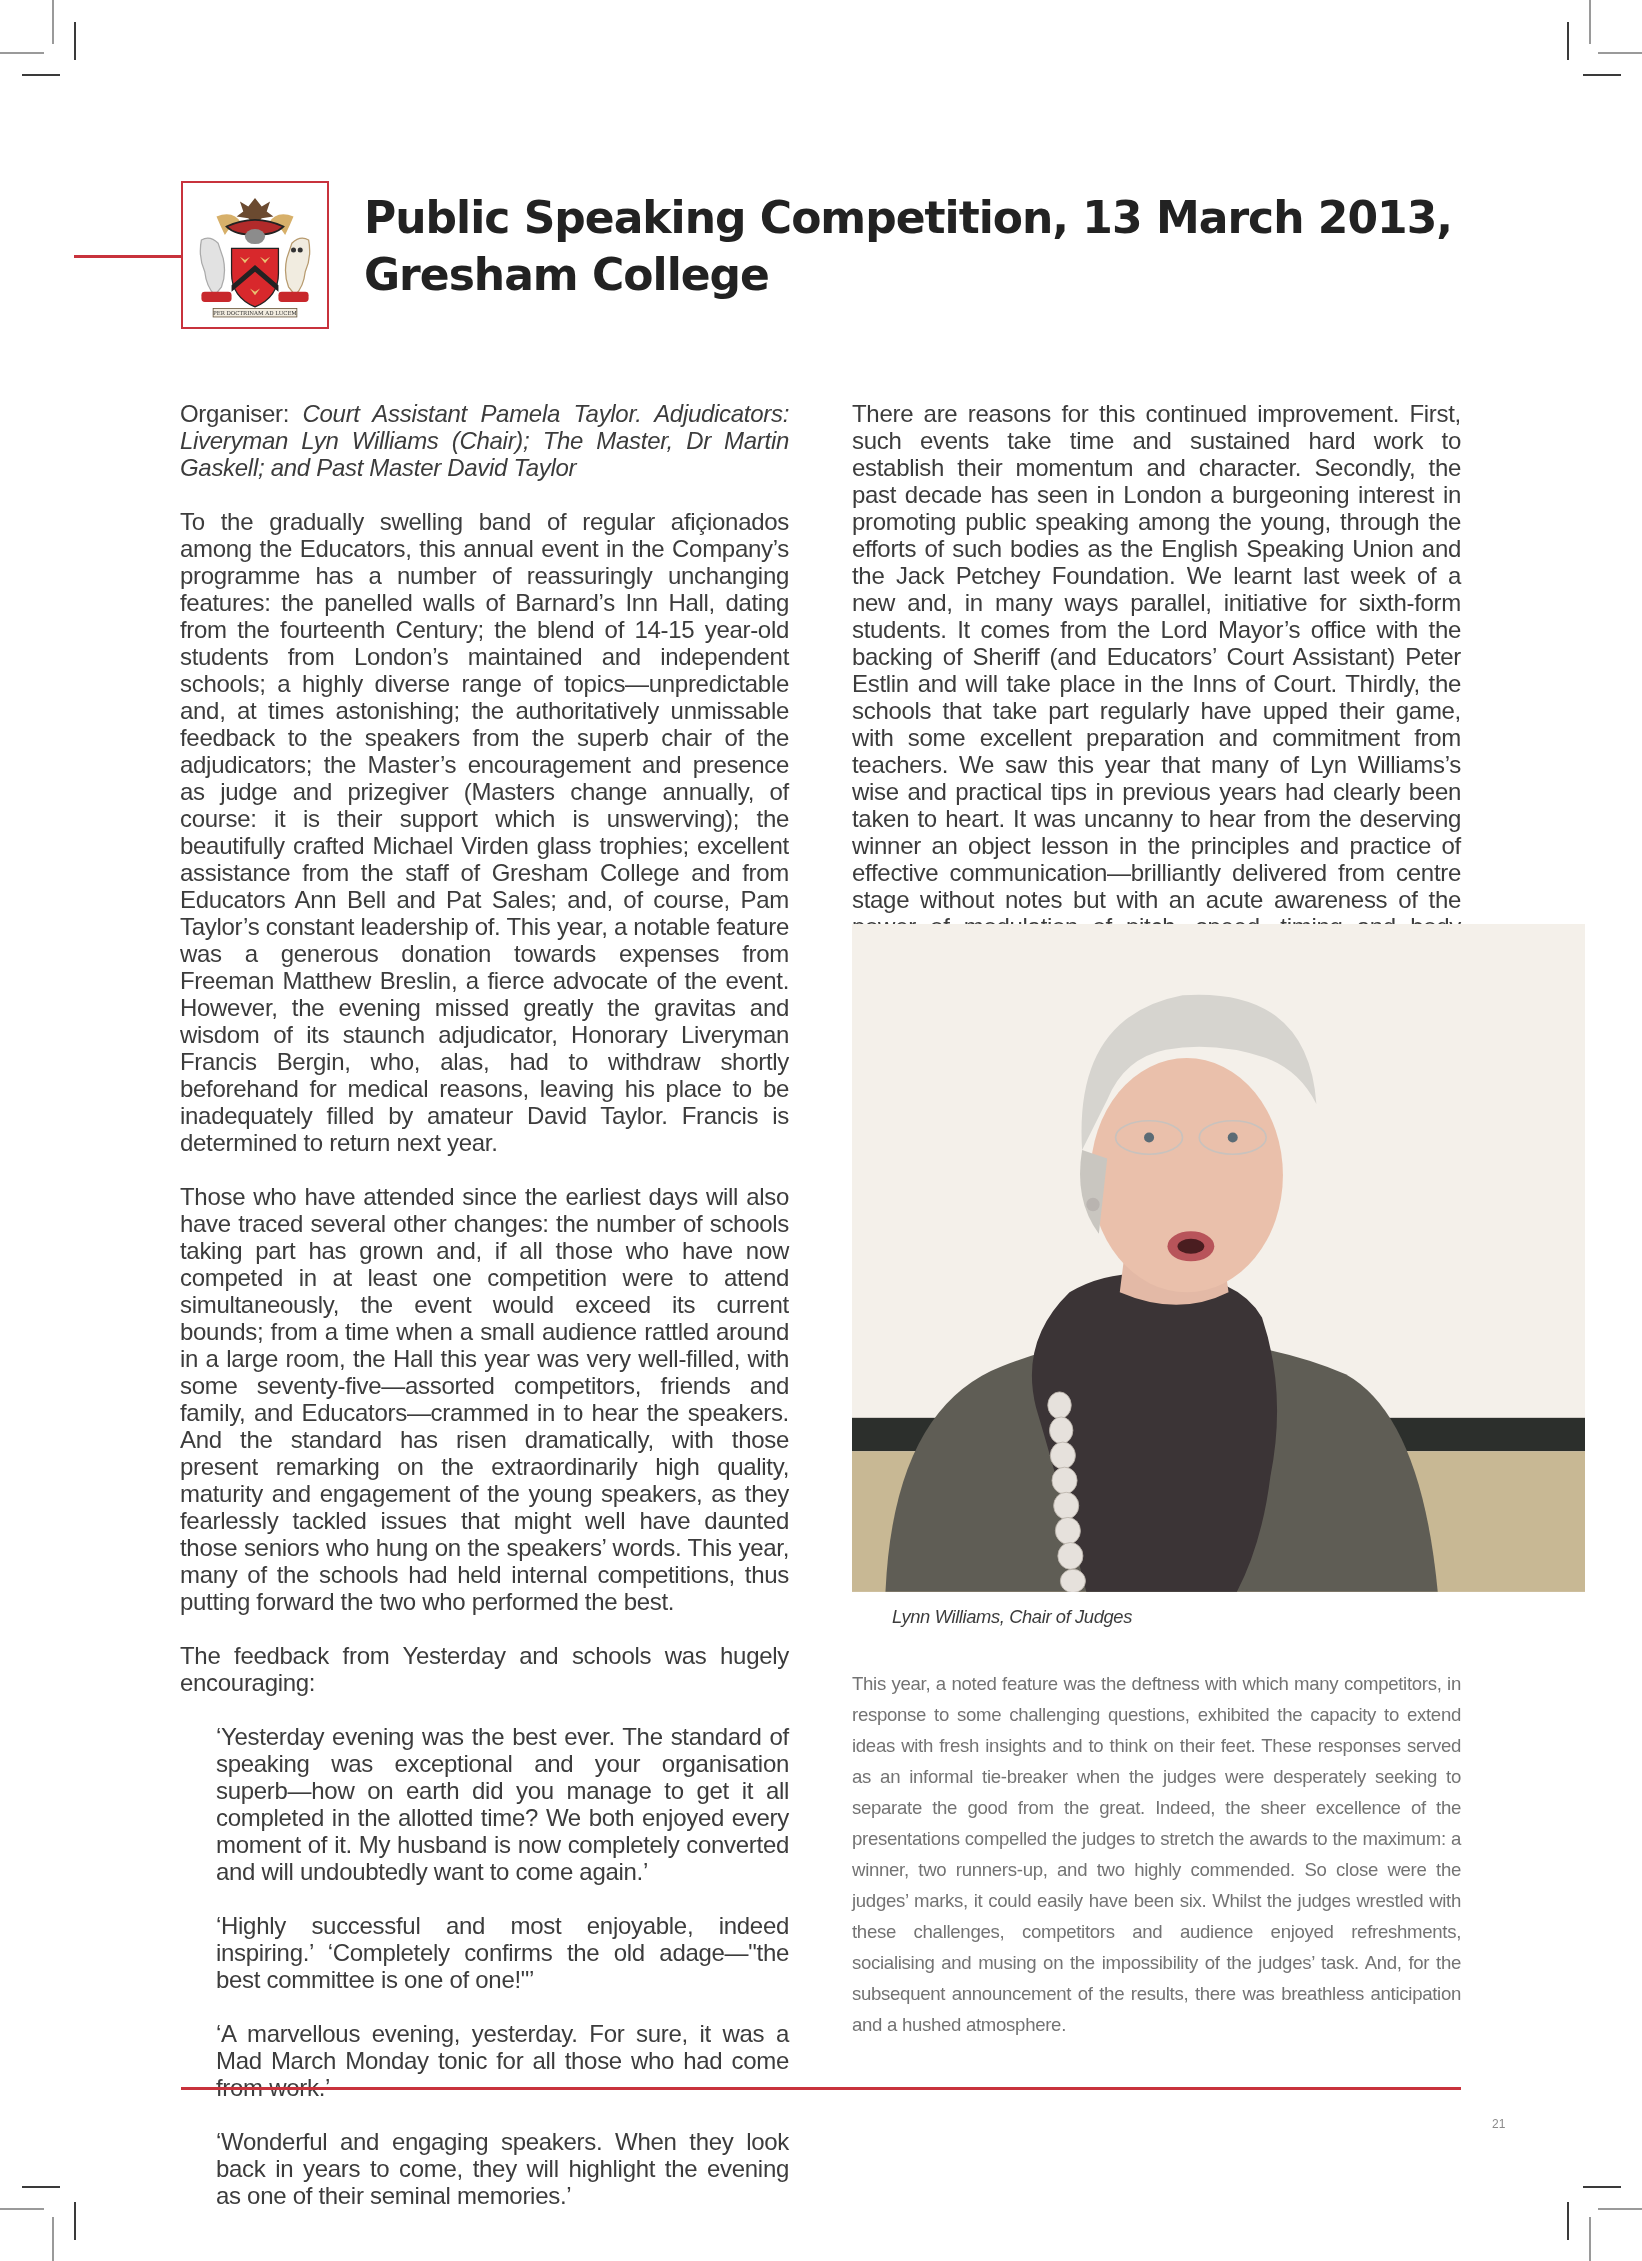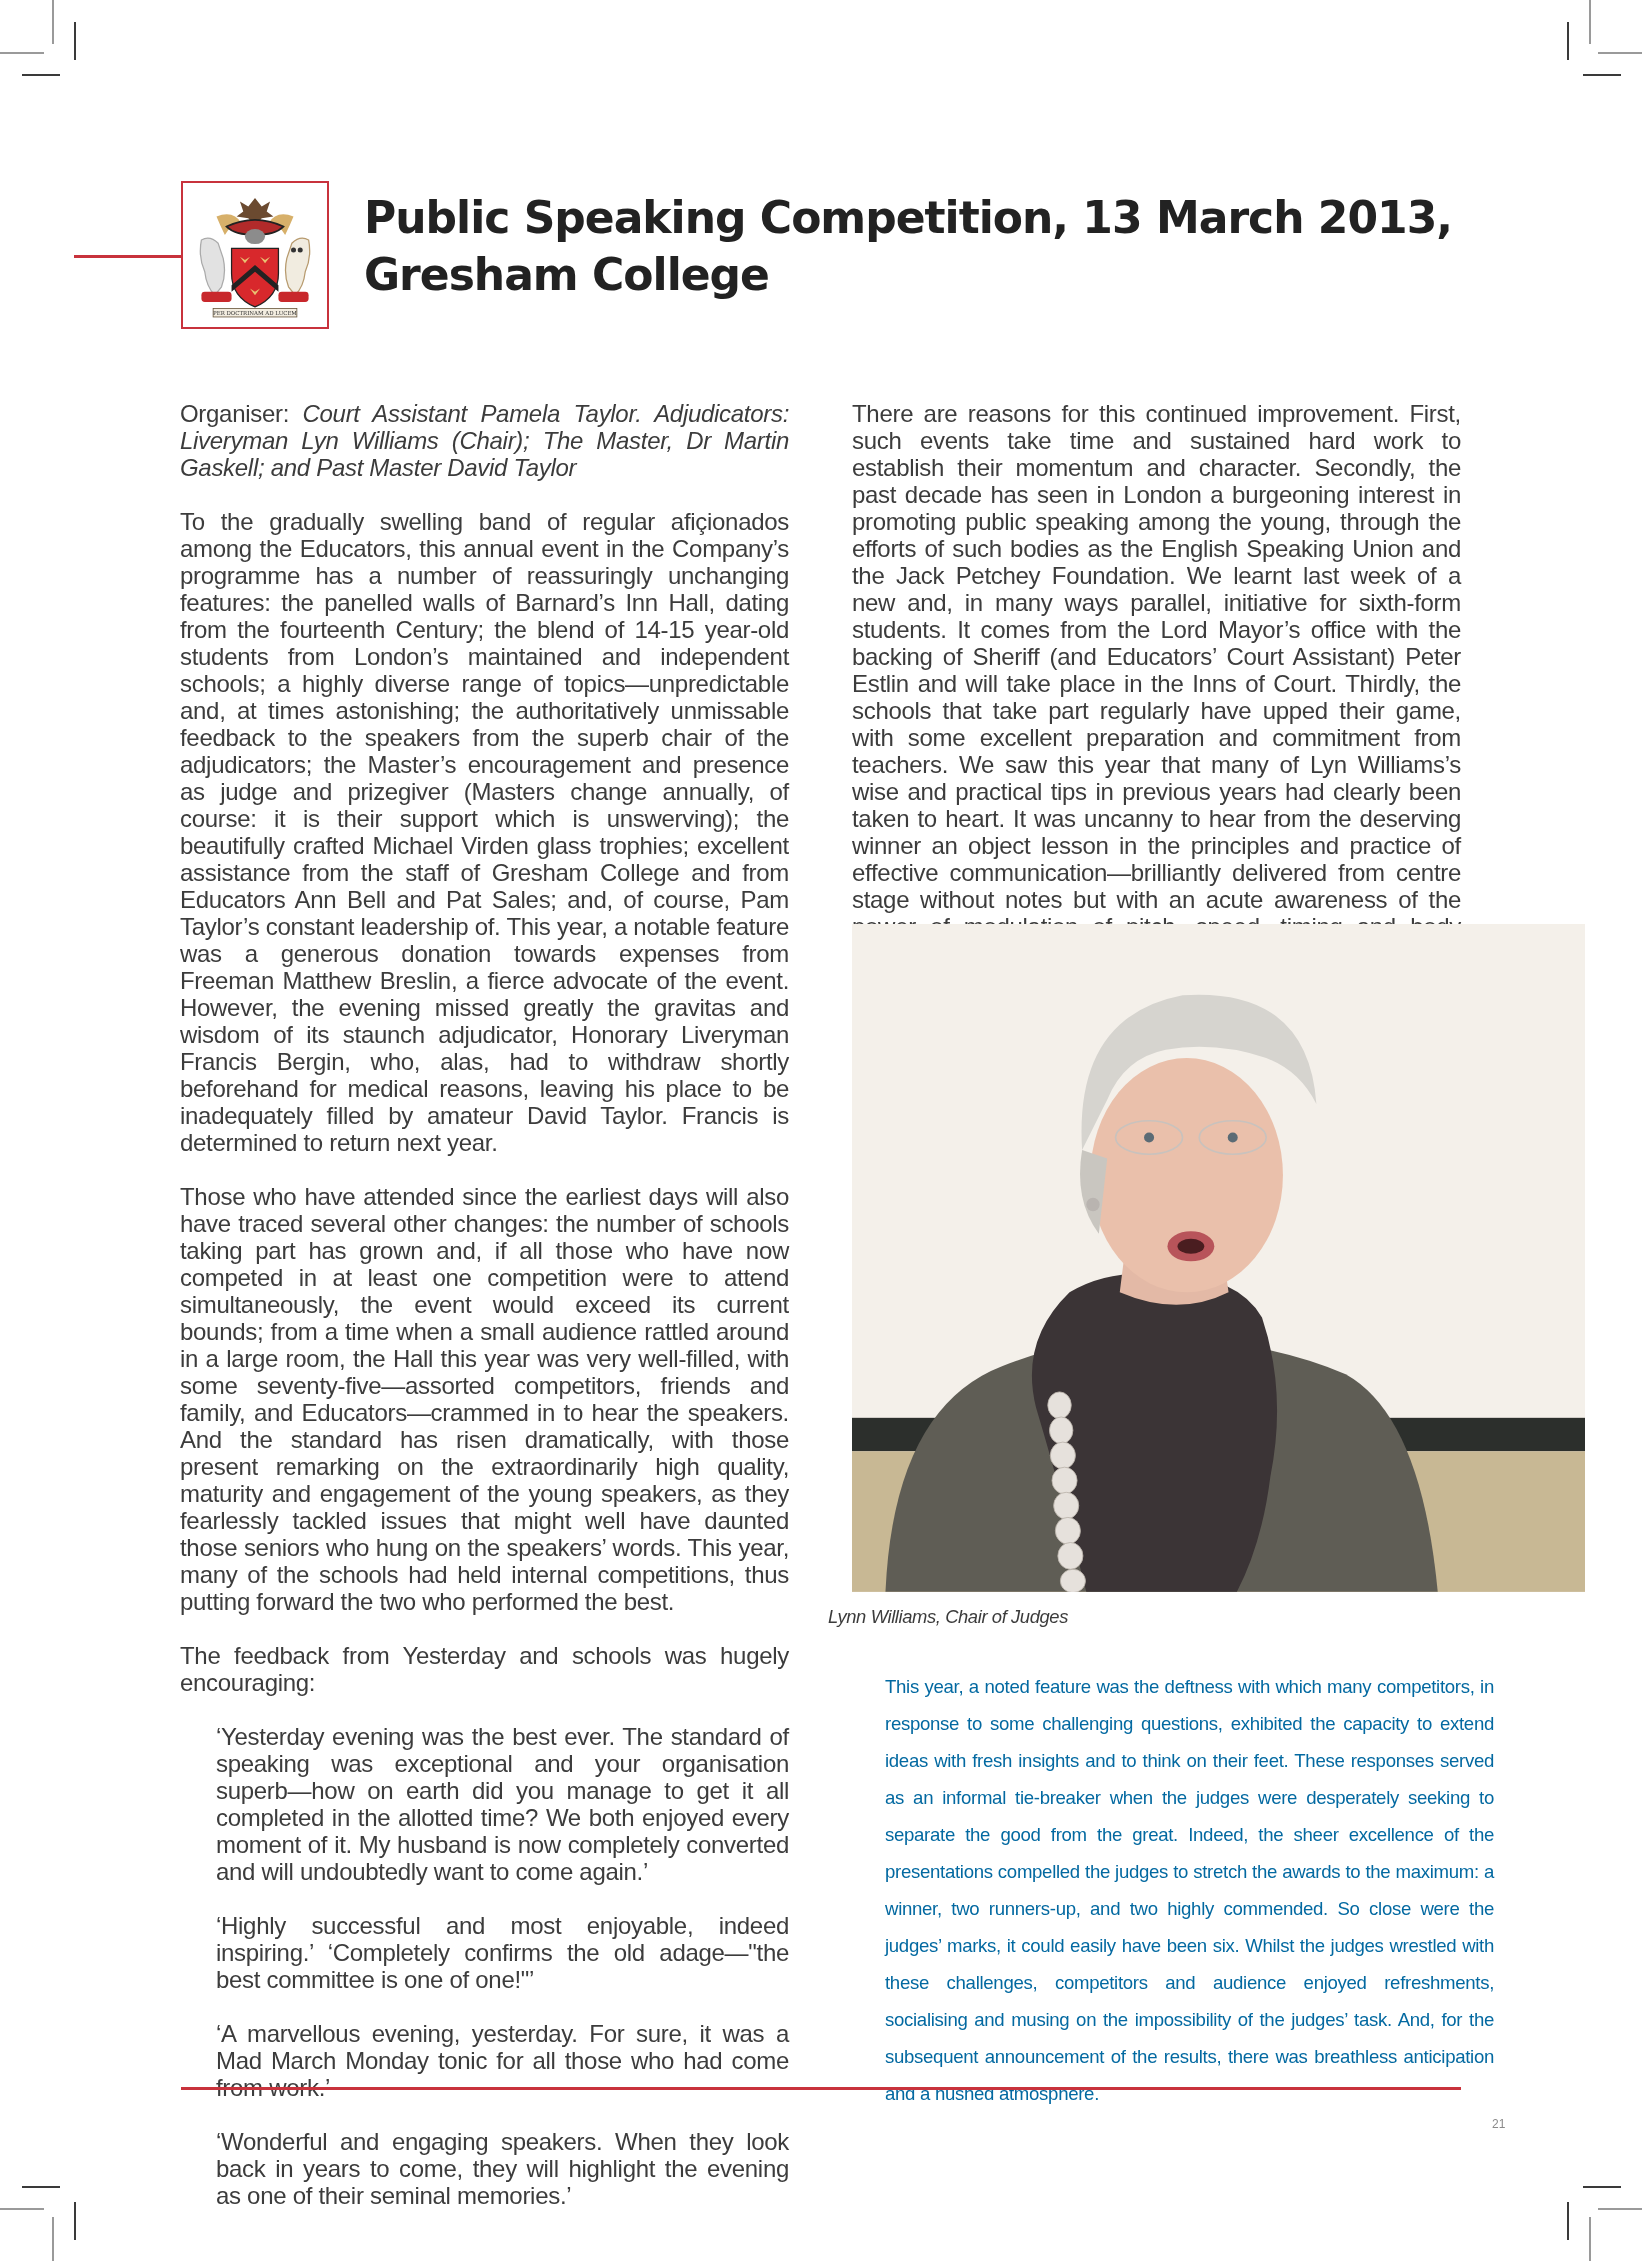--- a/index.html
+++ b/index.html
@@ -34,24 +34,24 @@
     .i { font-style: italic; }
     .quote { margin-left: 36px !important; }
     .quote-last { margin-bottom: 0 !important; }
 
     
     .photo {
       position: absolute; left: 852px; top: 924px; width: 733px; height: 668px; overflow: hidden;
       background: #f3efe9;
     }
     .caption {
-      position: absolute; left: 828px; top: 1606px; font-style: italic; font-size: 18.4px; color: #3c3c3c;
+      position: absolute; left: 892px; top: 1606px; font-style: italic; font-size: 18.4px; color: #3c3c3c;
       letter-spacing: -0.4px;
     }
-    .col-right-2 { position: absolute; left: 852px; top: 1668px; width: 609px; font-size: 18.6px; line-height: 37px; color: #0369a1; margin-left: 33px; }
+    .col-right-2 { position: absolute; left: 852px; top: 1668px; width: 609px; font-size: 18.6px; line-height: 31px; color: #737373; }
     .col-right-2 p { margin: 0; text-align: justify; letter-spacing: -0.3px; }
 
     
     .footer-rule { position: absolute; left: 181px; top: 2087px; width: 1280px; height: 2.5px; background: #c8323c; }
     .page-num { position: absolute; left: 1492px; top: 2117px; font-size: 12px; color: #8a8a8a; }
   </style>
 </head>
 <body>
 
 <div class="crop" style="left:52px;top:0;width:1.7px;height:44px;"></div>

